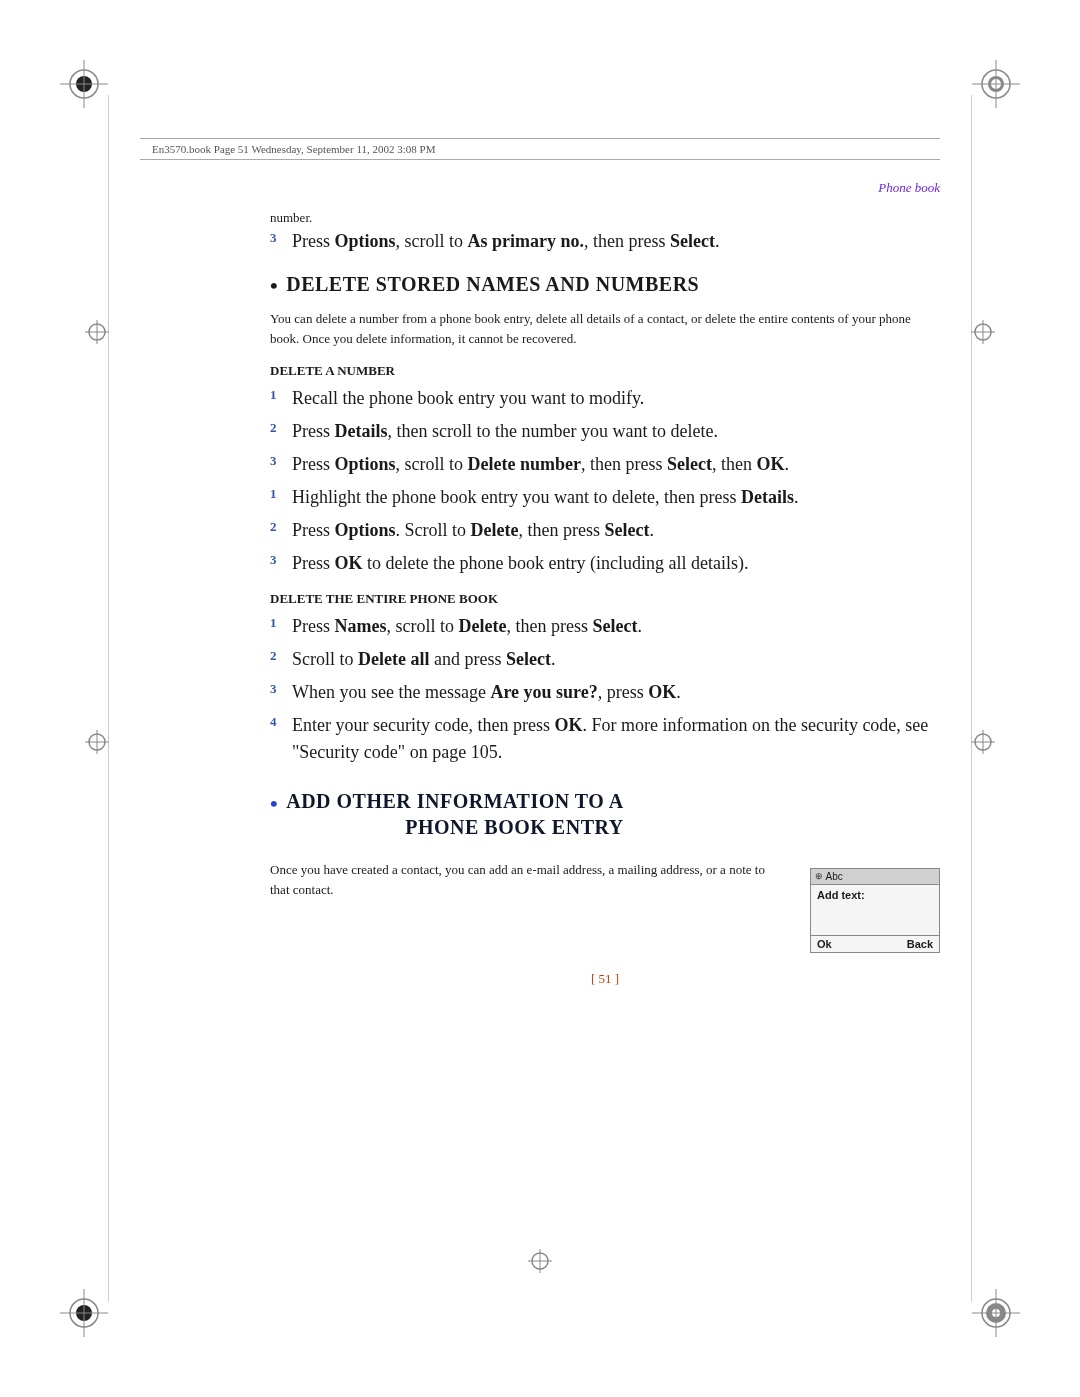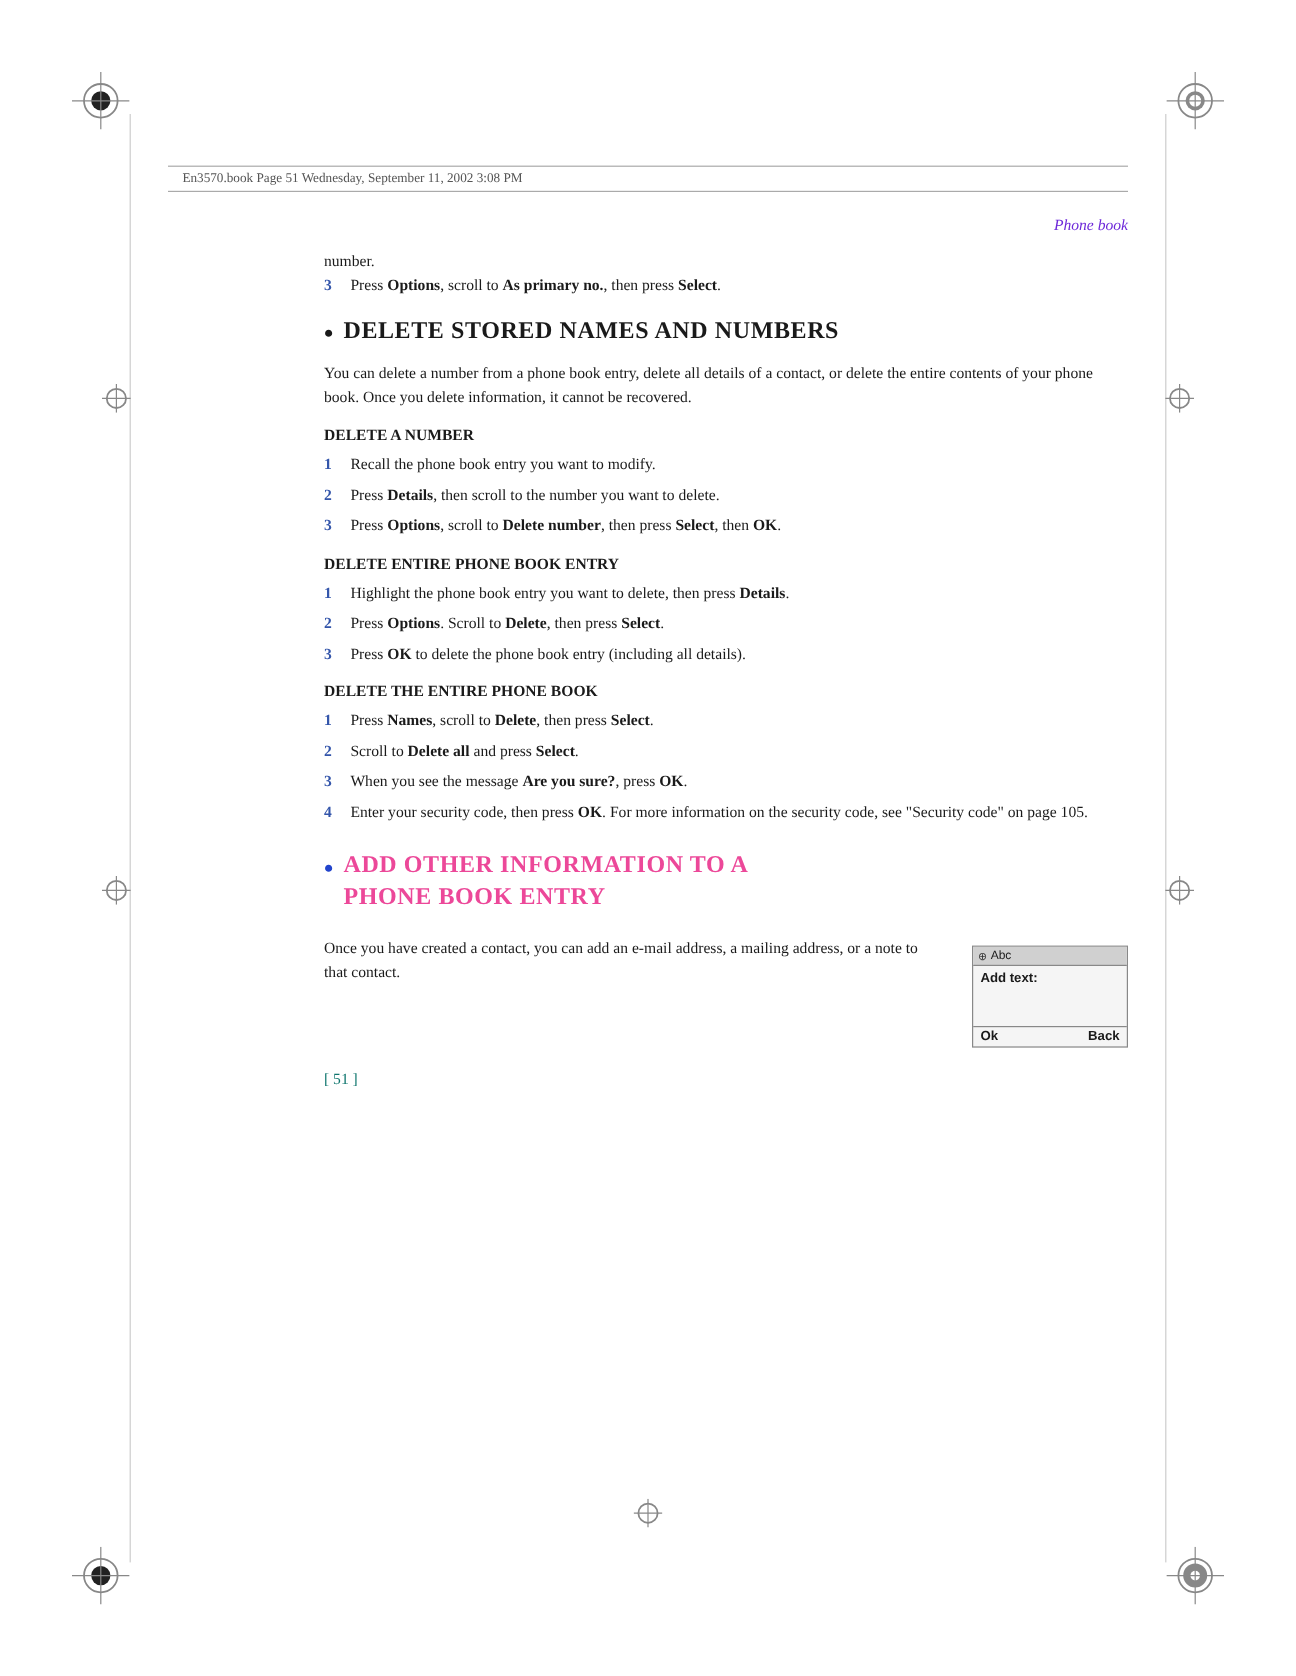--- a/index.html
+++ b/index.html
@@ -107,21 +107,21 @@
       font-size: 13px;
     }
     .step-num {
       color: #3355aa;
       font-weight: bold;
       min-width: 22px;
       font-size: 13px;
     }
     .step-text {
       flex: 1;
-      font-size: 13px;
+      font-size: 18px;
       line-height: 1.5;
     }
 
     .section-heading-main {
       font-size: 20px;
       font-weight: bold;
       color: #1a1a1a;
       margin: 18px 0 10px 0;
       text-transform: uppercase;
       letter-spacing: 0.5px;
@@ -146,27 +146,28 @@
       font-size: 13px;
       margin-top: 14px;
       margin-bottom: 6px;
     }
 
     b { font-weight: bold; }
 
     .section-heading-blue {
       font-size: 20px;
       font-weight: bold;
-      color: #ec4899;
+      color: #0f172a;
       margin: 22px 0 20px 0;
       text-transform: uppercase;
       letter-spacing: 0.5px;
       display: flex;
       align-items: flex-start;
       line-height: 1.3;
+      text-align: right;
     }
     .section-heading-blue::before {
       content: '•';
       color: #2244cc;
       font-size: 22px;
       margin-right: 8px;
       margin-top: 2px;
     }
 
     .add-other-section {
@@ -215,24 +216,24 @@
     .phone-screen-buttons {
       display: flex;
       justify-content: space-between;
       border-top: 1px solid #888;
       padding: 2px 6px;
       font-size: 11px;
       font-weight: bold;
     }
 
     .page-number {
-      text-align: left;
+      text-align: center;
       font-size: 13px;
       margin-top: 18px;
-      color: #0f766e;
+      color: #c2410c;
     }
   </style>
 </head>
 <body>
 
 <div class="page">
 
   <div class="vline-left"></div>
   <div class="vline-right"></div>
 
@@ -344,23 +345,20 @@
     </div>
     <div class="step-numbered">
       <span class="step-num">2</span>
       <span class="step-text">Press <b>Details</b>, then scroll to the number you want to delete.</span>
     </div>
     <div class="step-numbered">
       <span class="step-num">3</span>
       <span class="step-text">Press <b>Options</b>, scroll to <b>Delete number</b>, then press <b>Select</b>, then <b>OK</b>.</span>
     </div>
 
-    <div class="subsection-heading">
-      <span>DELETE ENTIRE PHONE BOOK ENTRY</span>
-    </div>
 
     <div class="step-numbered">
       <span class="step-num">1</span>
       <span class="step-text">Highlight the phone book entry you want to delete, then press <b>Details</b>.</span>
     </div>
     <div class="step-numbered">
       <span class="step-num">2</span>
       <span class="step-text">Press <b>Options</b>. Scroll to <b>Delete</b>, then press <b>Select</b>.</span>
     </div>
     <div class="step-numbered">

